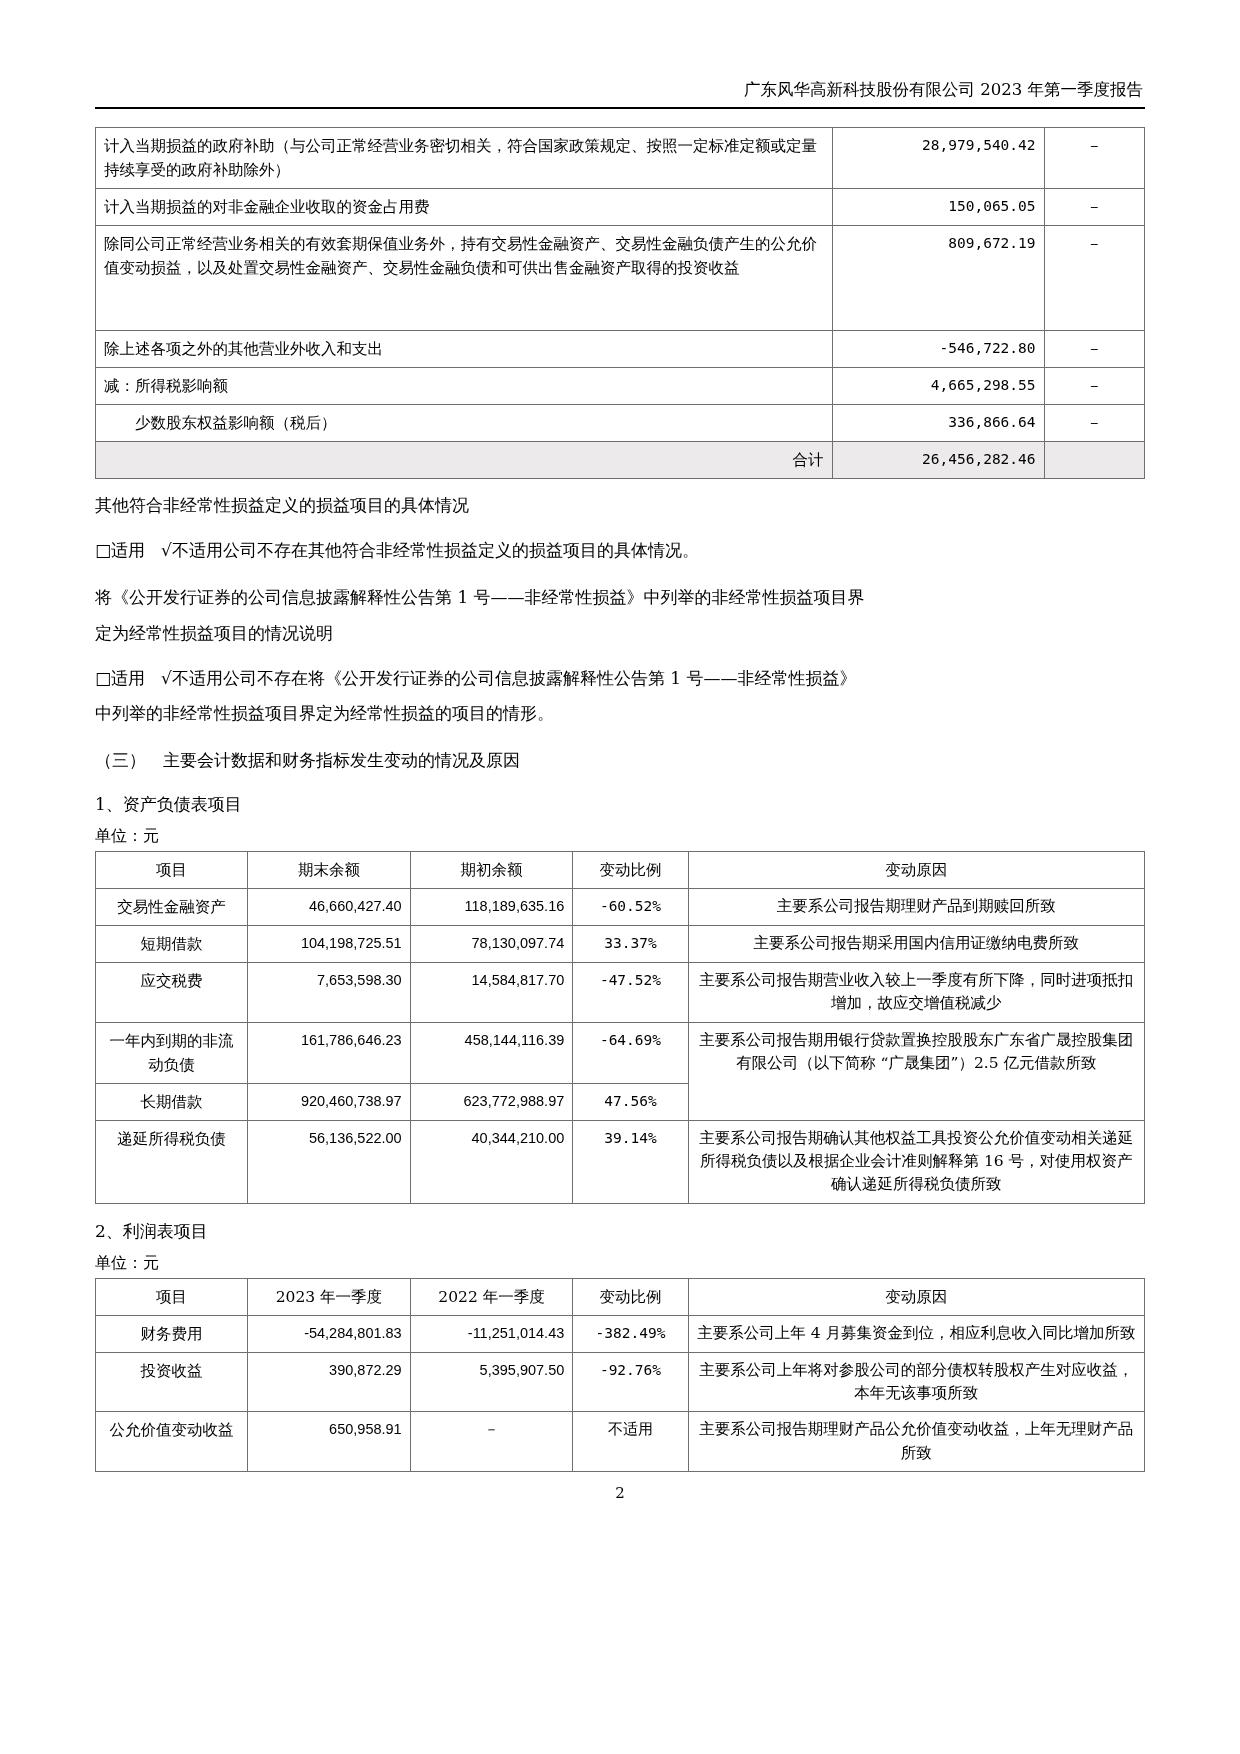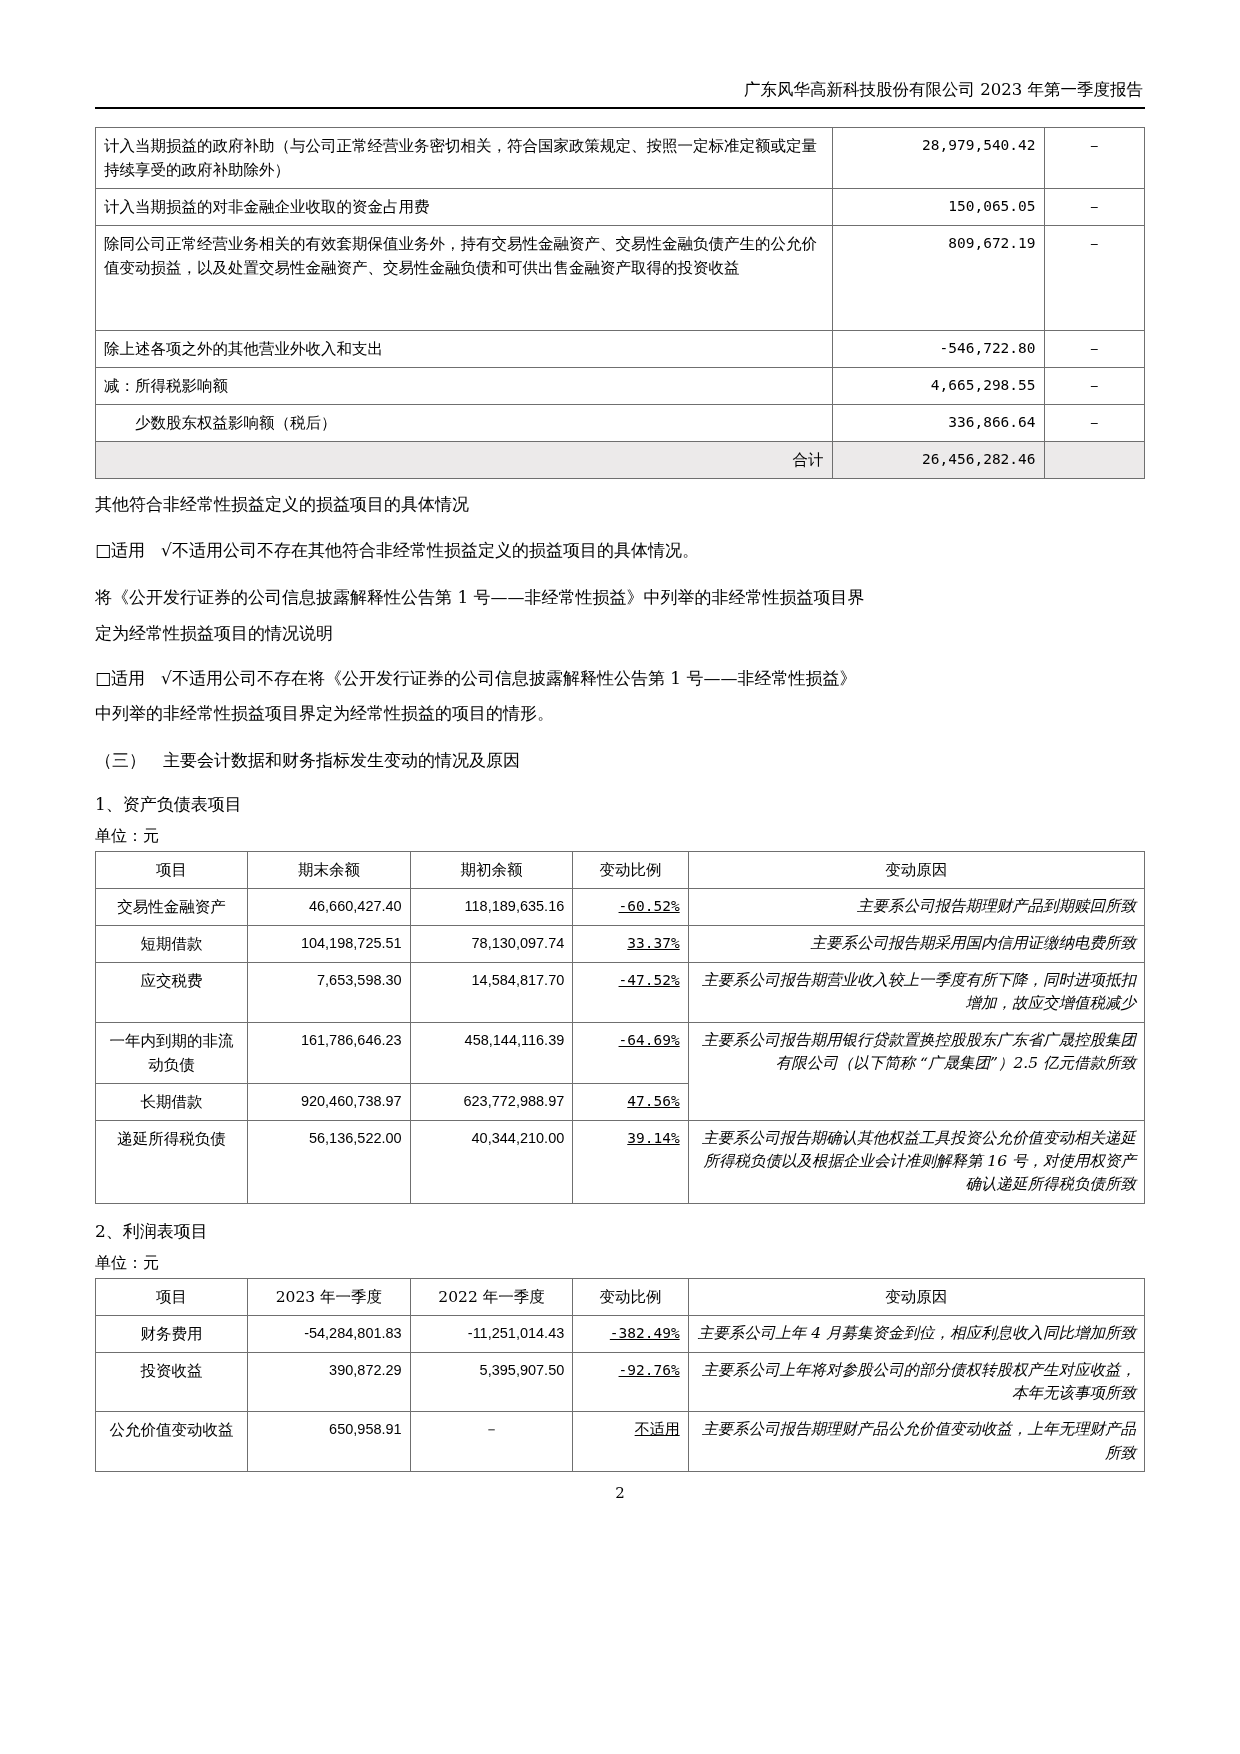--- a/index.html
+++ b/index.html
@@ -58,21 +58,21 @@
   }
   .t-nonrec tr.total td { background: #eceaea; }
   .t-nonrec tr.total td.desc { text-align: right; }
 
   .para {
     font-size: 17px;
     line-height: 1.95;
     margin: 14px 0 0 0;
     text-align: justify;
   }
-  .para.tight { margin-top: 10px; font-family: Liberation Mono, monospace; }
+  .para.tight { margin-top: 10px; }
   .checkline { font-size: 17px; line-height: 1.95; margin-top: 12px; }
   .box { font-family: "DejaVu Sans", sans-serif; }
   .tick { font-family: "DejaVu Sans", sans-serif; }
   .sp { display: inline-block; width: 16px; }
 
   .unit {
     text-align: left;
     font-size: 16px;
     margin: 10px 0 4px 0;
     padding-right: 28px;
@@ -86,30 +86,29 @@
   }
   .t-data th { text-align: center; }
   .t-data td.item { text-align: center; }
   .t-data td.num {
     text-align: right;
     font-family: Liberation Sans, sans-serif;
     font-size: 14.5px;
     white-space: nowrap;
   }
   .t-data td.pct {
-    text-align: right;
+    text-align: center;
     font-family: "DejaVu Sans Mono", "Liberation Mono", monospace;
     font-size: 14.5px;
-    text-decoration: underline;
   }
   .t-data td.pct.cn {
     font-family: "DejaVu Serif", serif;
     font-size: 15px;
   }
-  .t-data td.reason { text-align: right; line-height: 1.5; font-style: italic; }
+  .t-data td.reason { text-align: center; line-height: 1.5; }
   .t-data td.center { text-align: center; }
 
   .section-title {
     font-size: 17px;
     margin-top: 16px;
   }
   .page-number {
     position: absolute;
     bottom: 58px;
     left: 0;

